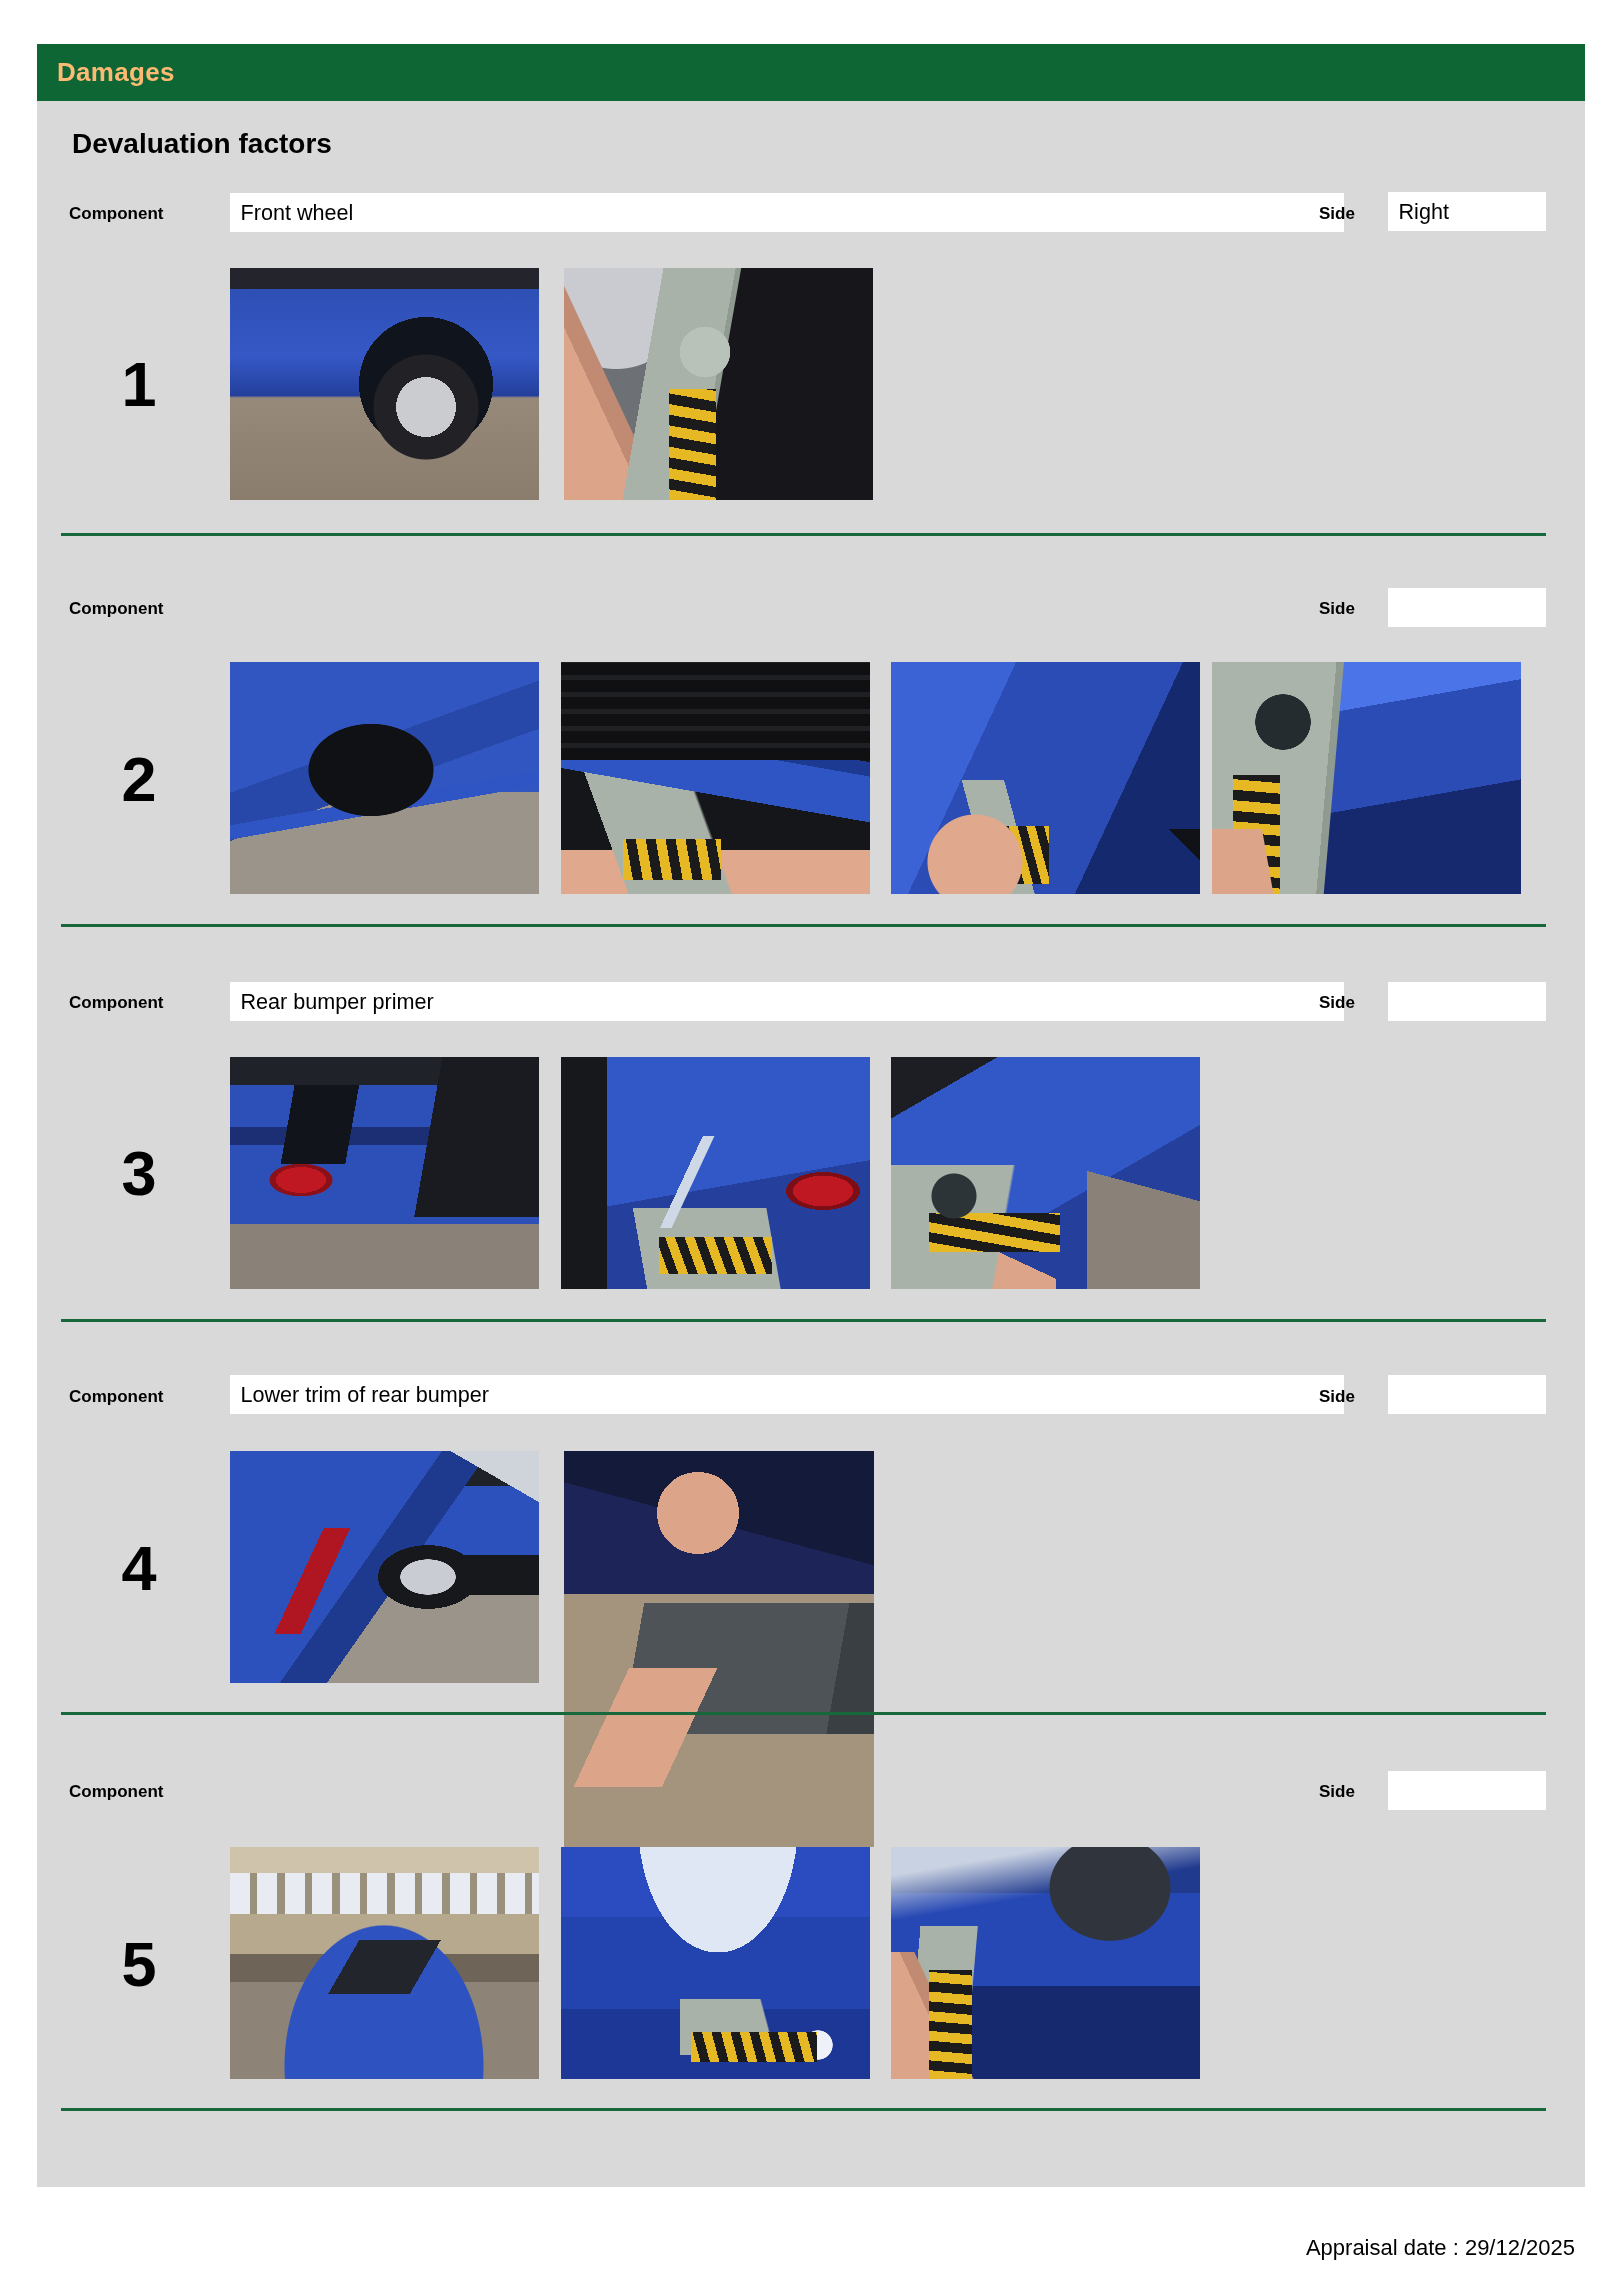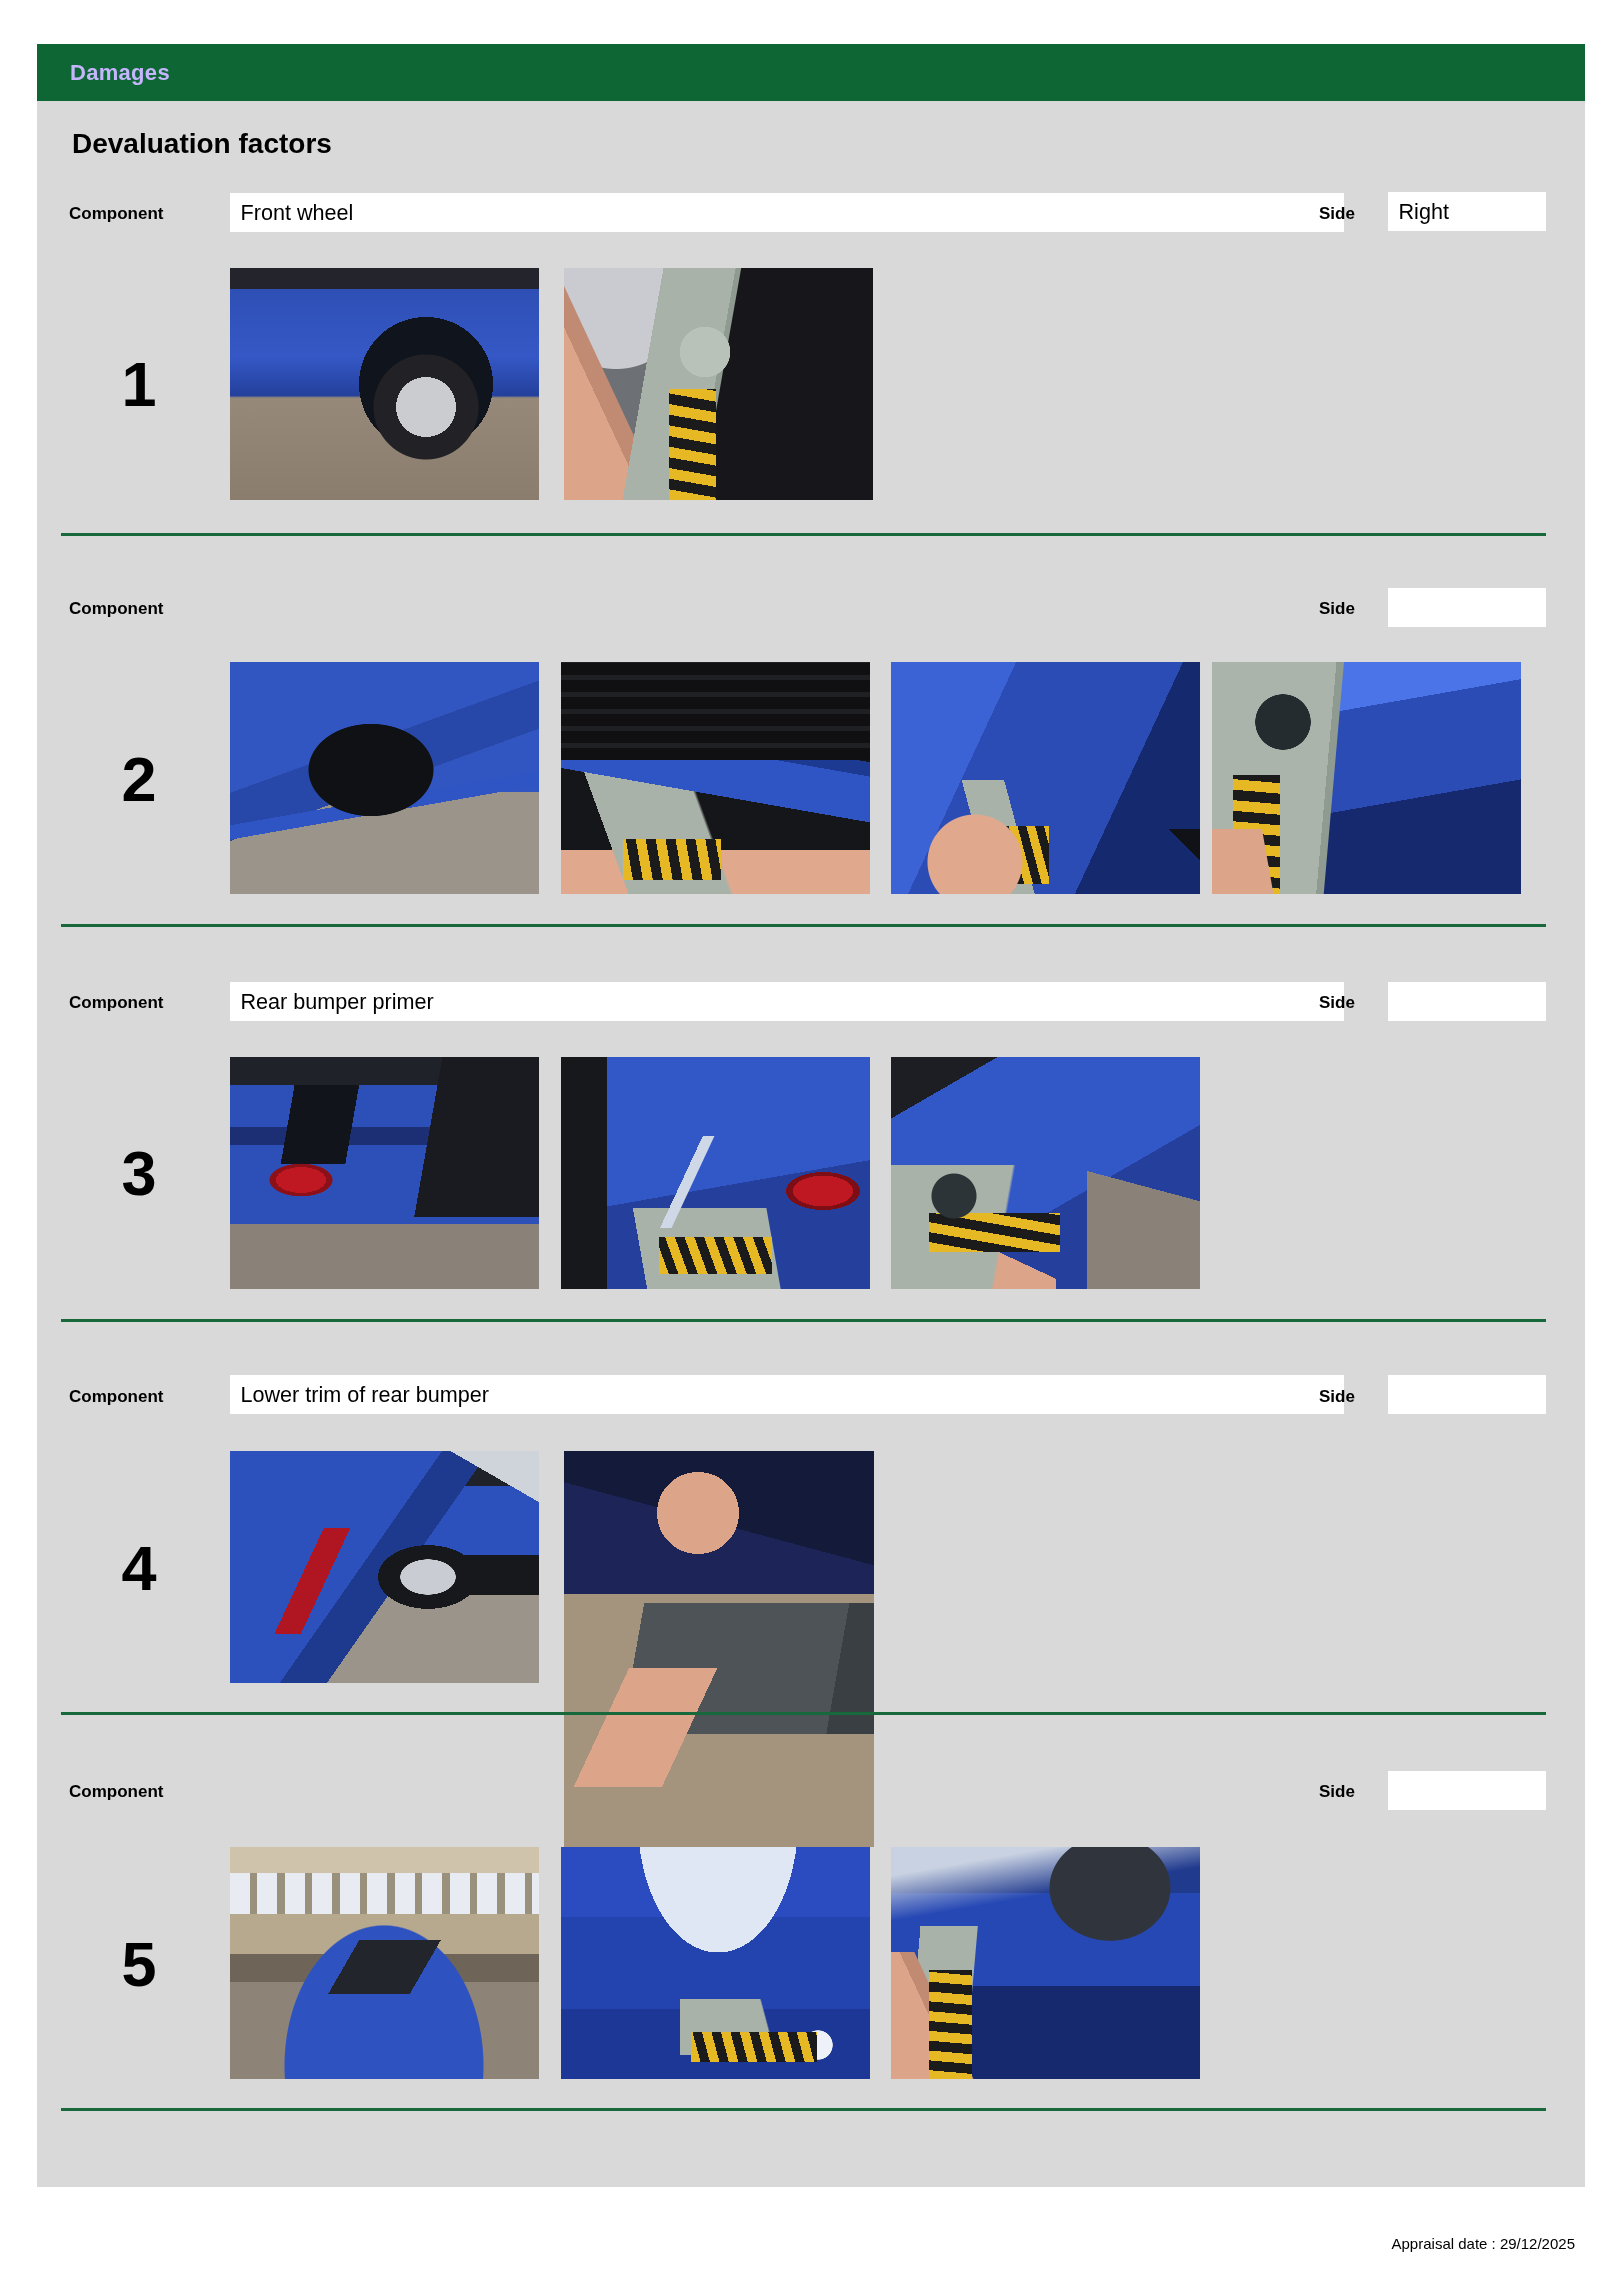--- a/index.html
+++ b/index.html
@@ -7,31 +7,31 @@
     --separator-green:#17683A;
     --page-gray:#D9D9D9;
     --field-white:#FFFFFF;
     --text-black:#000000;
   }
   *{margin:0;padding:0;box-sizing:border-box;}
   body{font-family:"Liberation Sans", sans-serif; background:#fff;}
   .page{position:relative;width:1623px;height:2295px;background:#fff;overflow:hidden;}
   .content-bg{position:absolute;left:37px;top:101px;width:1548px;height:2086px;background:var(--page-gray);}
   .header-bar{position:absolute;left:37px;top:44px;width:1548px;height:57px;background:var(--header-green);display:flex;align-items:center;}
-  .header-bar .hd{color:#c4b5fd;font-size:22px;font-weight:bold;padding-left:33px;letter-spacing:0.3px;}
+  .header-bar .hd{color:#fdba74;font-size:26px;font-weight:bold;padding-left:20px;letter-spacing:0.3px;}
   .doc-title{position:absolute;left:72px;top:128px;font-size:28px;font-weight:bold;color:var(--text-black);}
   .lbl{position:absolute;font-size:17px;font-weight:bold;color:var(--text-black);z-index:3;}
   .field{position:absolute;background:var(--field-white);height:39px;font-size:21.6px;color:var(--text-black);line-height:39px;padding-left:10.5px;z-index:3;}
   .comp-field{left:230px;width:1114px;}
   .side-field{left:1388px;width:158px;}
   .comp-lbl{left:69px;}
   .side-lbl{left:1319px;}
   .num{position:absolute;left:105px;width:68px;text-align:center;font-size:63px;line-height:68px;font-weight:bold;color:var(--text-black);z-index:2;}
   .sep{position:absolute;left:61px;width:1485px;height:3.3px;background:var(--separator-green);z-index:2;}
-  .footer-date{position:absolute;right:48px;top:2235px;font-size:15px;color:var(--text-black);margin-left:17px;}
+  .footer-date{position:absolute;right:48px;top:2235px;font-size:22px;color:var(--text-black);margin-left:17px;}
   .photo{position:absolute;width:309px;height:232px;z-index:1;background:#777;}
 
   
   .ph-1a{background:
     radial-gradient(circle at 196px 139px,#caccd0 0 30px,#222226 30px 52px,rgba(0,0,0,0) 53px),
     radial-gradient(circle at 196px 116px,#10141c 0 67px,rgba(0,0,0,0) 67px),
     linear-gradient(180deg,#23242c 0%,#23242c 9%,#2e4fb4 9%,#3558c6 38%,#24409c 55%,#96897a 56%,#8a7d6e 100%);}
   .ph-1b{background:
     radial-gradient(circle at 141px 84px,#b9c2b8 0 25px,rgba(0,0,0,0) 25.5px),
     repeating-linear-gradient(10deg,#e6b824 0 10.5px,#1b1b1b 10.5px 21px) 105px 121px/47px 111px no-repeat,

